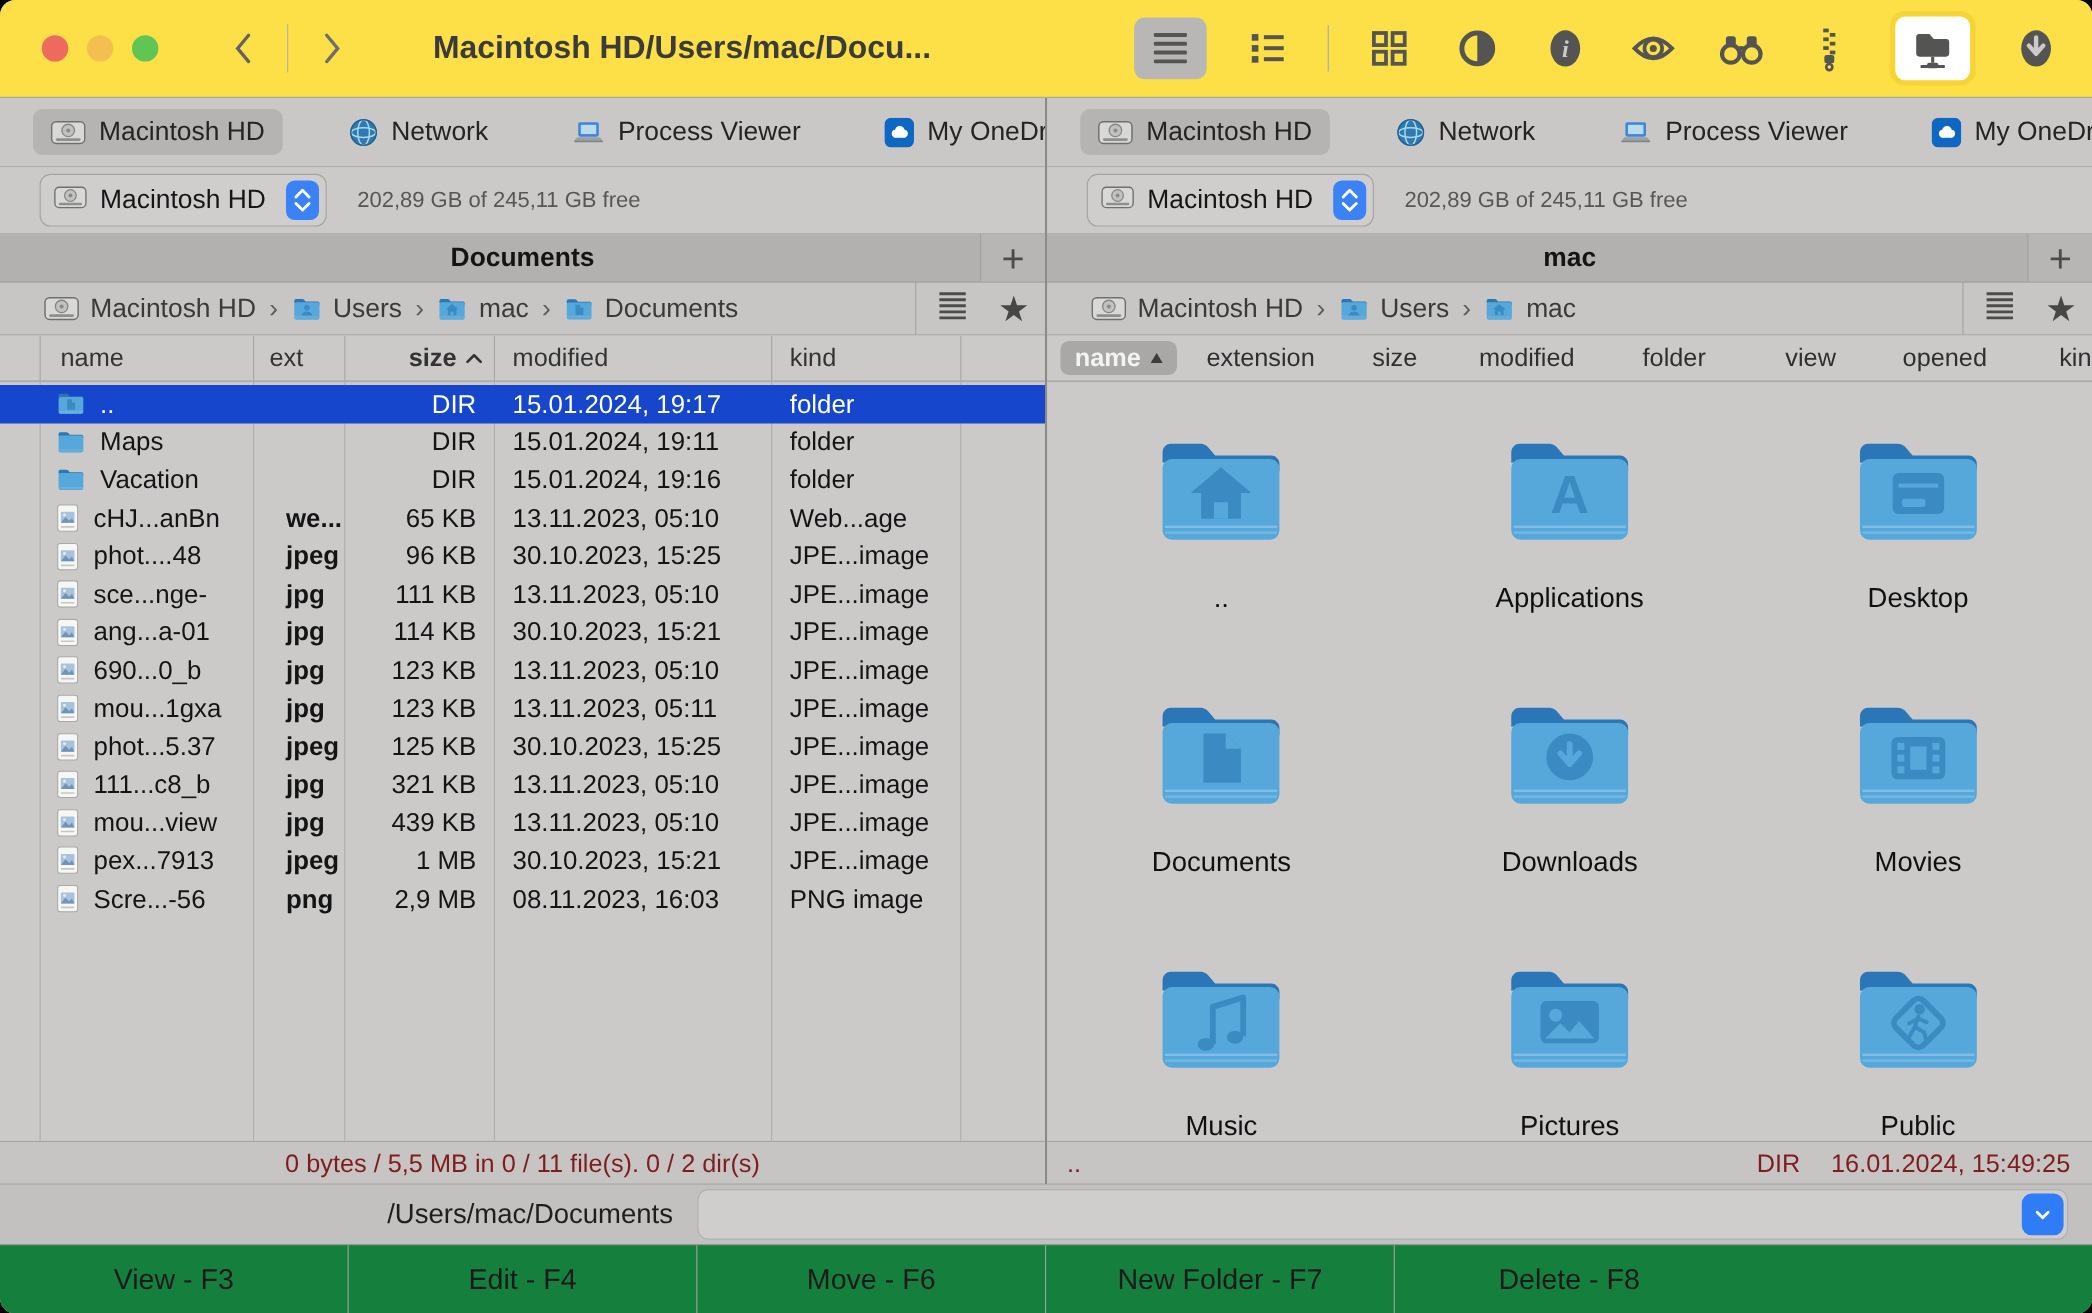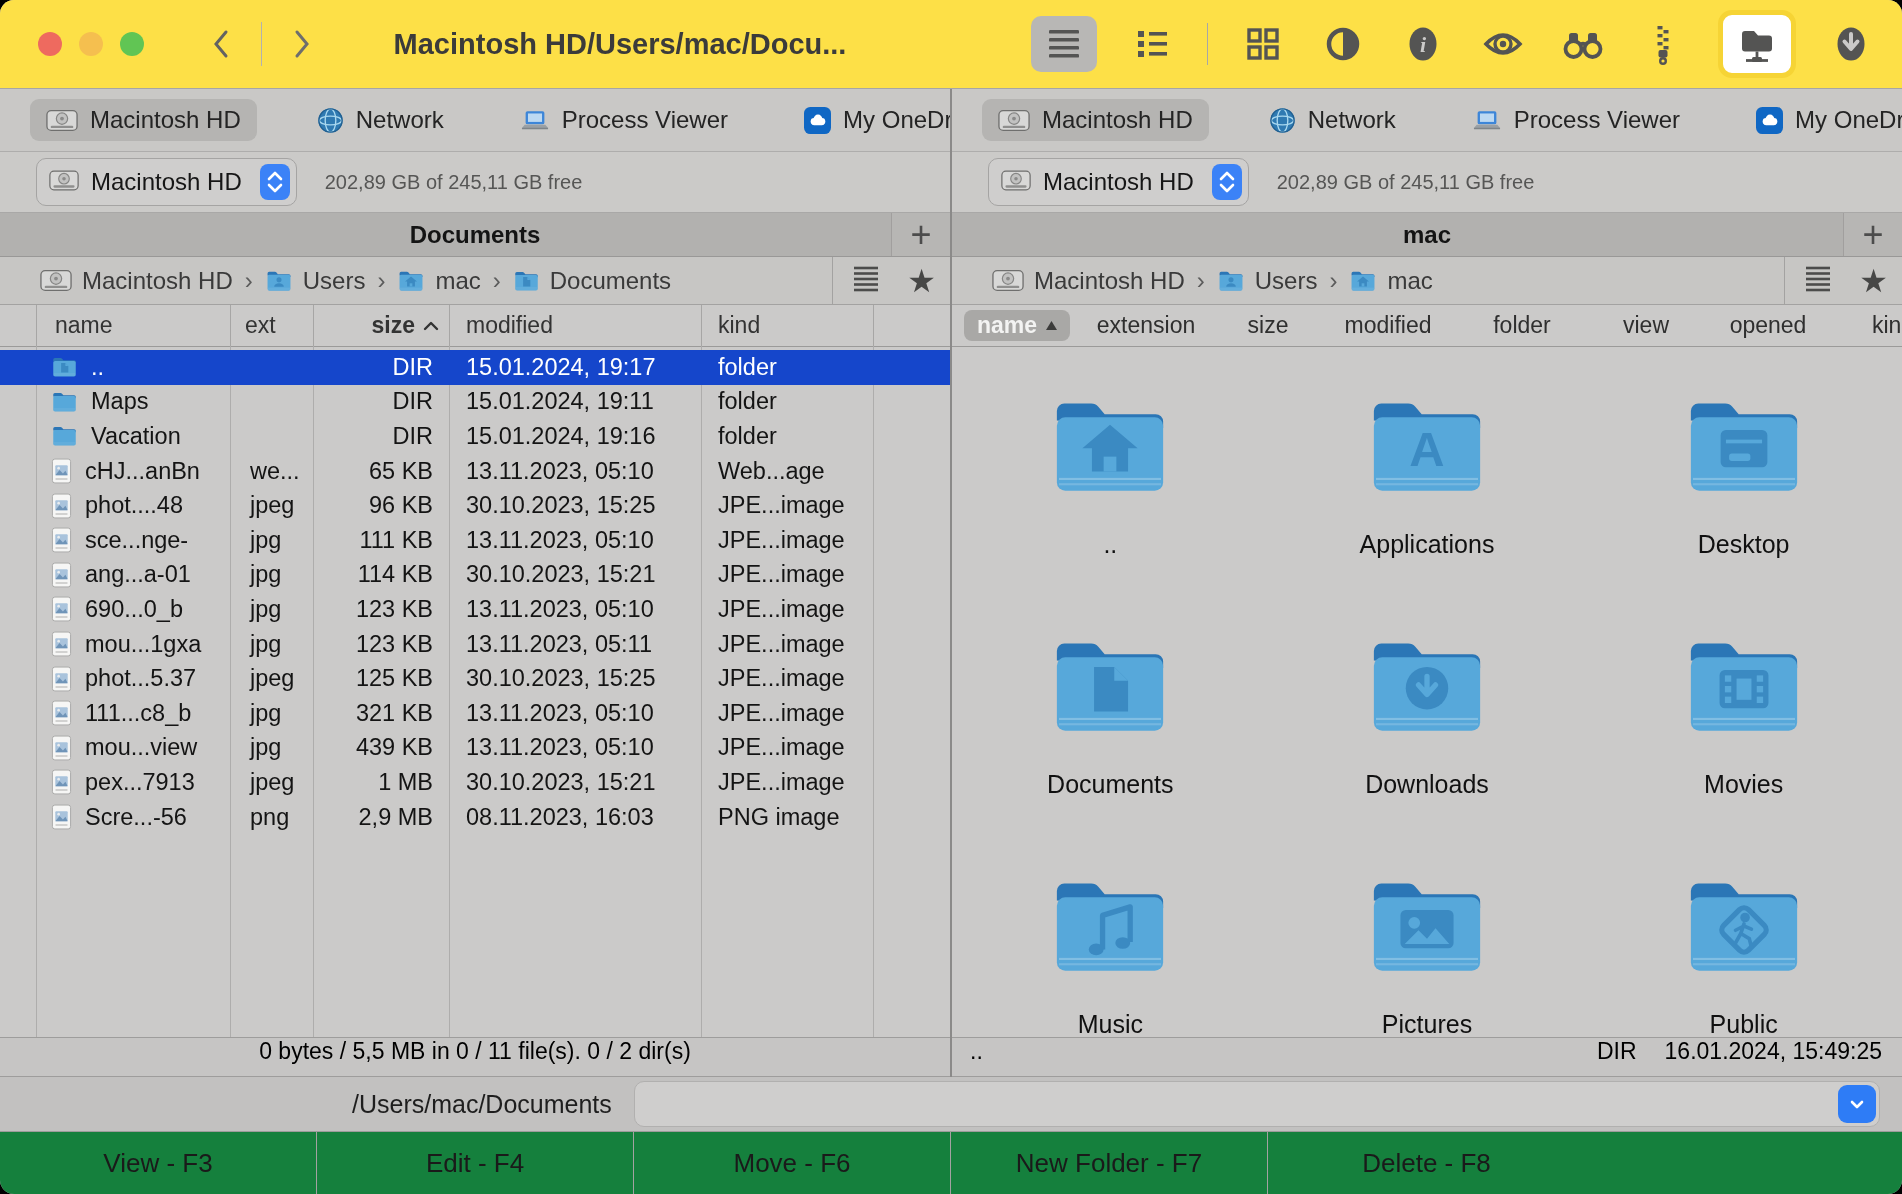--- a/index.html
+++ b/index.html
@@ -57,35 +57,35 @@
   .h-name{padding-left:18px;}
   .h-ext{padding-left:14px;}
   .h-size{justify-content:flex-end;padding-right:10px;font-weight:700;gap:8px;}
   .h-mod{padding-left:16px;}
   .h-kind{padding-left:16px;}
   .tbody{position:absolute;top:41px;left:0;right:0;bottom:0;padding-top:4px;}
   .vline{position:absolute;top:0;bottom:0;width:1px;background:#aeadac;}
   .frow{display:grid;grid-template-columns:36px 194px 83px 136px 252px 172px auto;height:34.6px;align-items:center;font-size:23.5px;color:#141414;position:relative;}
   .frow.sel{background:#1546cb;color:#fff;}
   .c-name{display:flex;align-items:center;gap:13px;padding-left:15px;overflow:hidden;white-space:nowrap;}
-  .c-ext{padding-left:20px;}
+  .c-ext{padding-left:30px;font-weight:bold;}
   .c-size{text-align:right;padding-right:16px;}
   .c-mod{padding-left:17px;}
   .c-kind{padding-left:17px;}
 
   
   .rcols{position:relative;height:41px;border-bottom:1px solid #9b9a99;font-size:23px;color:#2f2f2f;}
   .name-pill{position:absolute;left:12px;top:5px;height:31px;padding:0 13px;background:#a9a8a6;border-radius:8px;color:#f3f3f2;display:flex;align-items:center;gap:9px;font-weight:700;}
   .hcol{position:absolute;top:7px;transform:translateX(-50%);white-space:nowrap;}
   .hcol.noshift{transform:none;}
   .icongrid{position:absolute;top:41px;left:0;right:0;bottom:0;display:grid;grid-template-columns:repeat(3,1fr);grid-auto-rows:240px;}
   .gitem{display:flex;flex-direction:column;align-items:center;padding-top:49px;gap:35px;}
   .glabel{font-size:25px;color:#101010;line-height:1;}
 
-  .statusbar{height:38px;flex:none;background:#c6c5c4;border-top:1px solid #9e9d9c;border-bottom:1px solid #9e9d9c;display:flex;font-size:23px;color:#000000;}
+  .statusbar{height:38px;flex:none;background:#c6c5c4;border-top:1px solid #9e9d9c;border-bottom:1px solid #9e9d9c;display:flex;align-items:center;font-size:23px;color:#7f1d1d;}
   .statusbar.center{justify-content:center;}
   .statusbar .sleft{padding-left:18px;}
   .statusbar .sright{margin-left:auto;display:flex;gap:28px;padding-right:20px;}
 
   
   .pathrow{height:54px;flex:none;background:#c2c1c0;display:flex;align-items:center;padding-left:352px;}
   .plabel{font-size:25px;color:#1e1e1e;white-space:nowrap;}
   .pinputwrap{position:relative;flex:1;margin:0 22px;height:46px;}
   .path-input{position:absolute;inset:0;border:1px solid #b1b0af;border-radius:10px;background:#cfcecd;font-size:23px;padding:0 54px 0 14px;outline:none;color:#1e1e1e;font-family:inherit;box-sizing:border-box;}
   .pdrop{position:absolute;right:4px;top:4px;width:38px;height:38px;border-radius:9px;background:#2e7cf6;display:flex;align-items:center;justify-content:center;}

